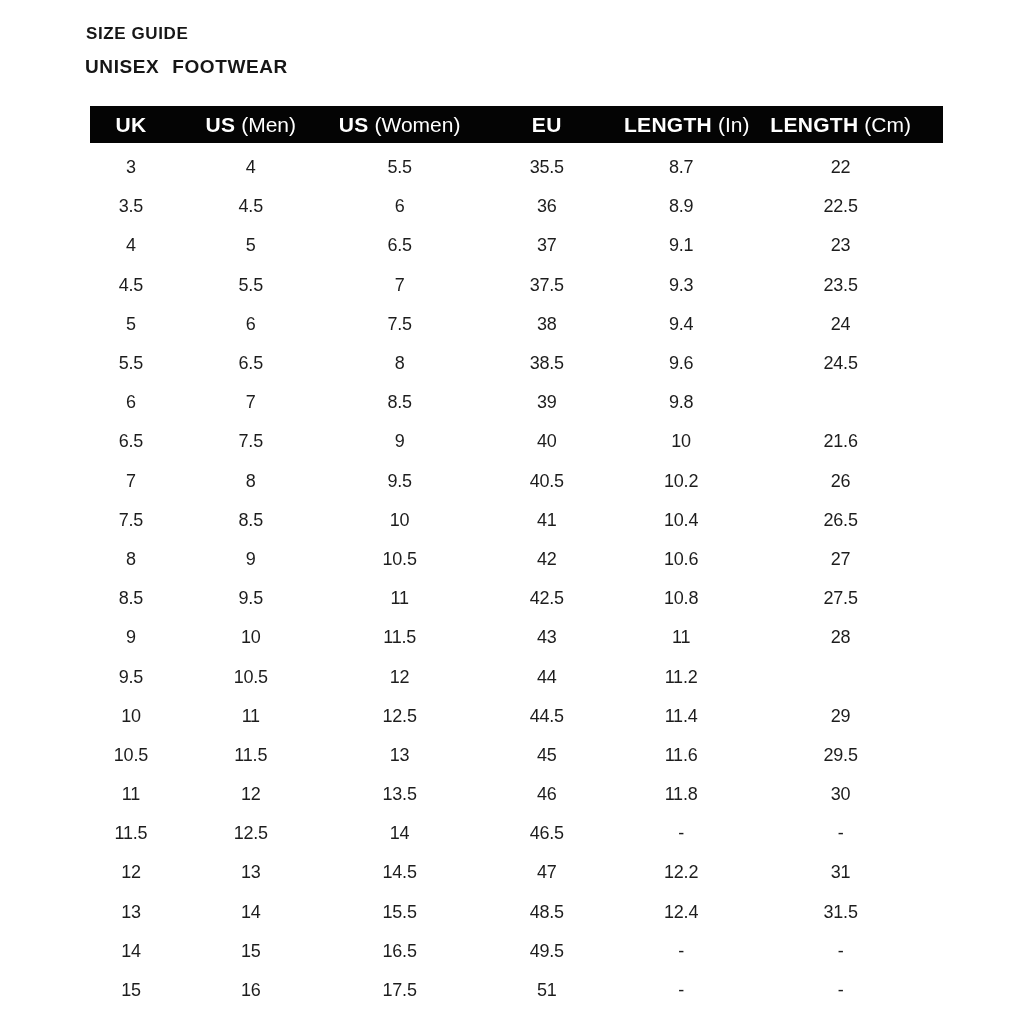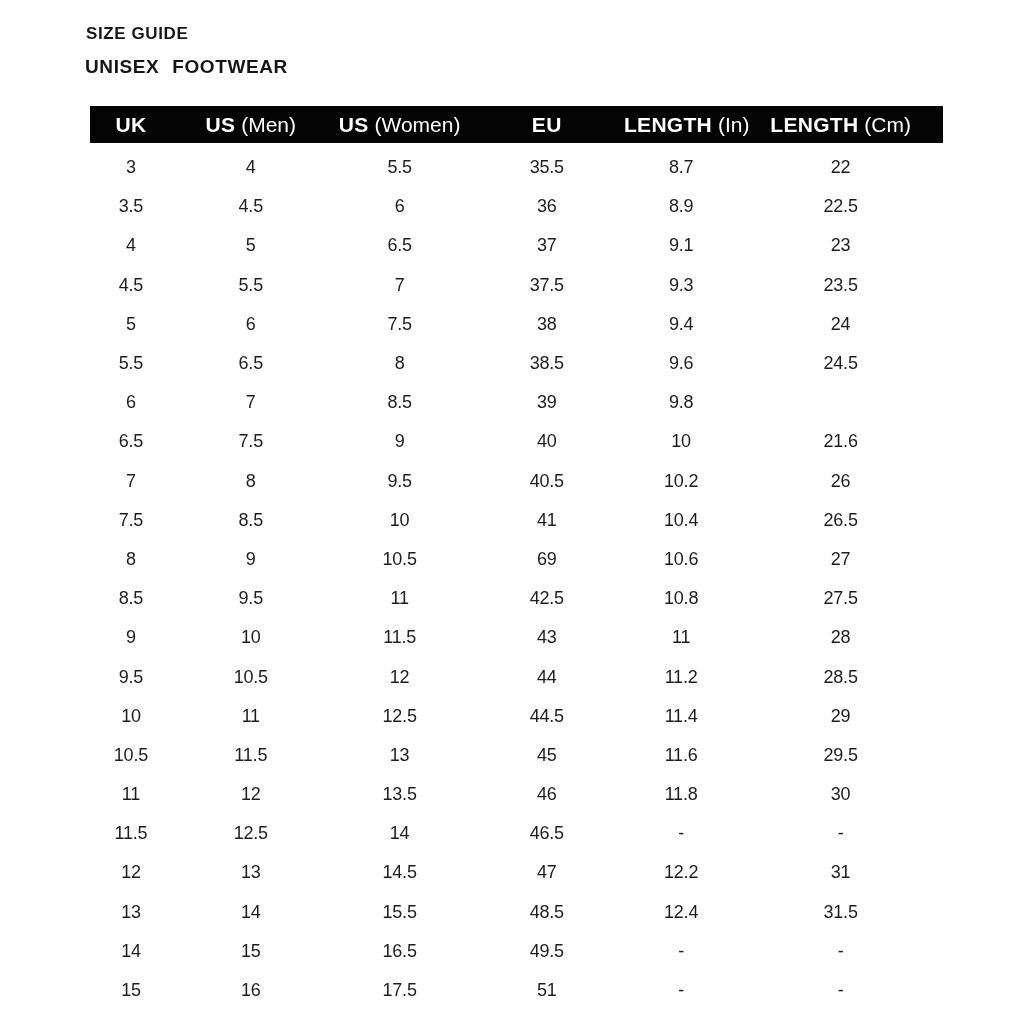--- a/index.html
+++ b/index.html
@@ -141,21 +141,21 @@
           <div class="tcell col1">8.5</div>
           <div class="tcell col2">10</div>
           <div class="tcell col3">41</div>
           <div class="tcell col4">10.4</div>
           <div class="tcell col5">26.5</div>
         </div>
         <div class="trow">
           <div class="tcell col0">8</div>
           <div class="tcell col1">9</div>
           <div class="tcell col2">10.5</div>
-          <div class="tcell col3">69</div>
+          <div class="tcell col3">42</div>
           <div class="tcell col4">10.6</div>
           <div class="tcell col5">27</div>
         </div>
         <div class="trow">
           <div class="tcell col0">8.5</div>
           <div class="tcell col1">9.5</div>
           <div class="tcell col2">11</div>
           <div class="tcell col3">42.5</div>
           <div class="tcell col4">10.8</div>
           <div class="tcell col5">27.5</div>
@@ -167,21 +167,20 @@
           <div class="tcell col3">43</div>
           <div class="tcell col4">11</div>
           <div class="tcell col5">28</div>
         </div>
         <div class="trow">
           <div class="tcell col0">9.5</div>
           <div class="tcell col1">10.5</div>
           <div class="tcell col2">12</div>
           <div class="tcell col3">44</div>
           <div class="tcell col4">11.2</div>
-          <div class="tcell col5">28.5</div>
         </div>
         <div class="trow">
           <div class="tcell col0">10</div>
           <div class="tcell col1">11</div>
           <div class="tcell col2">12.5</div>
           <div class="tcell col3">44.5</div>
           <div class="tcell col4">11.4</div>
           <div class="tcell col5">29</div>
         </div>
         <div class="trow">

